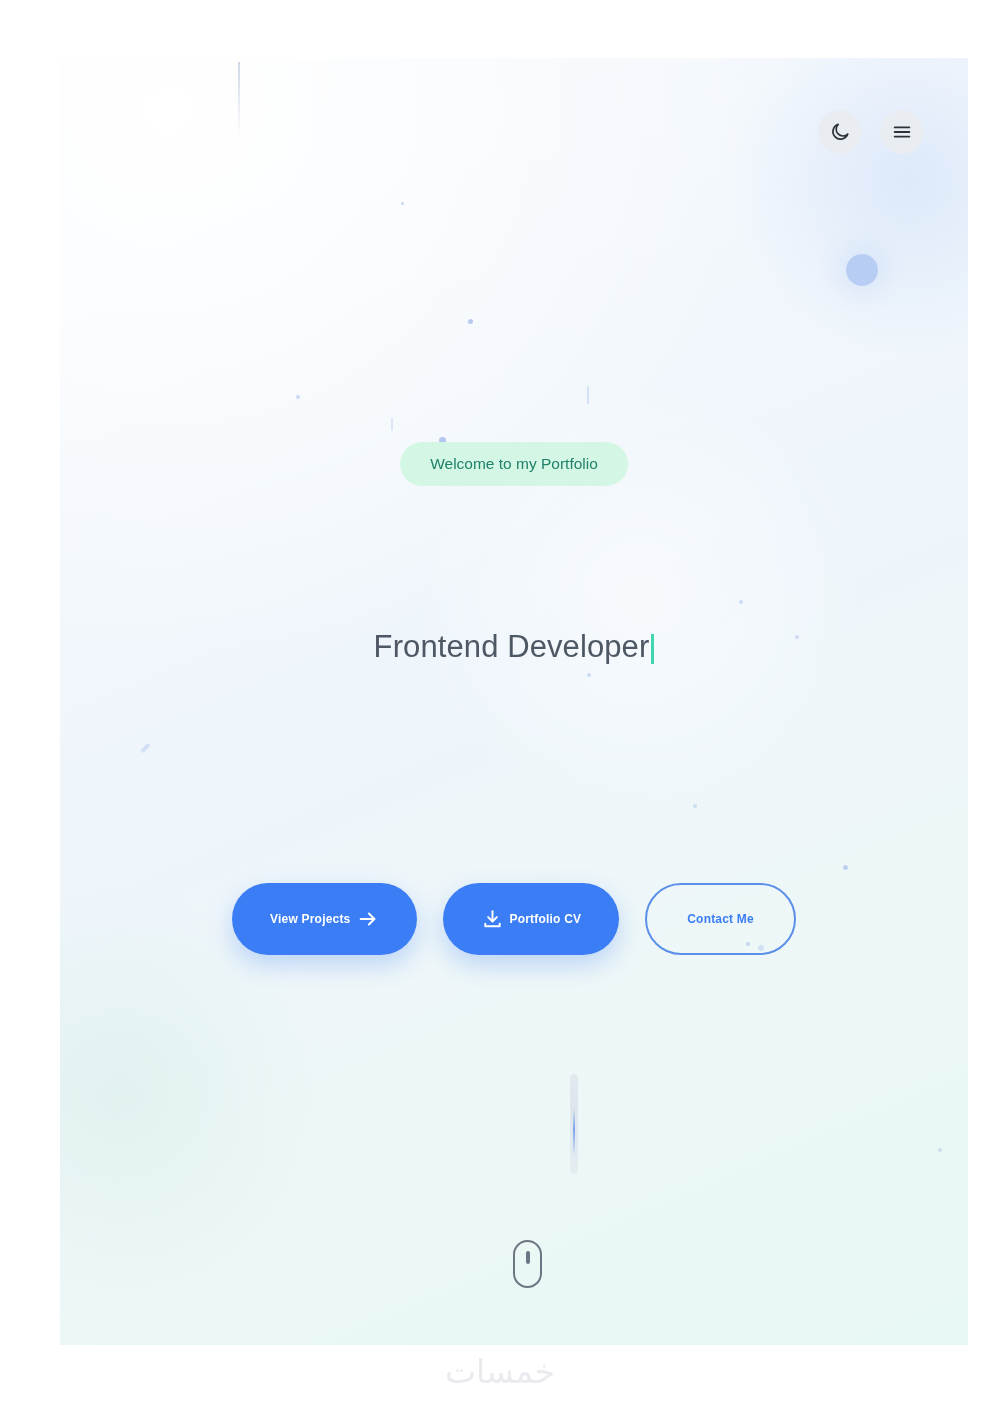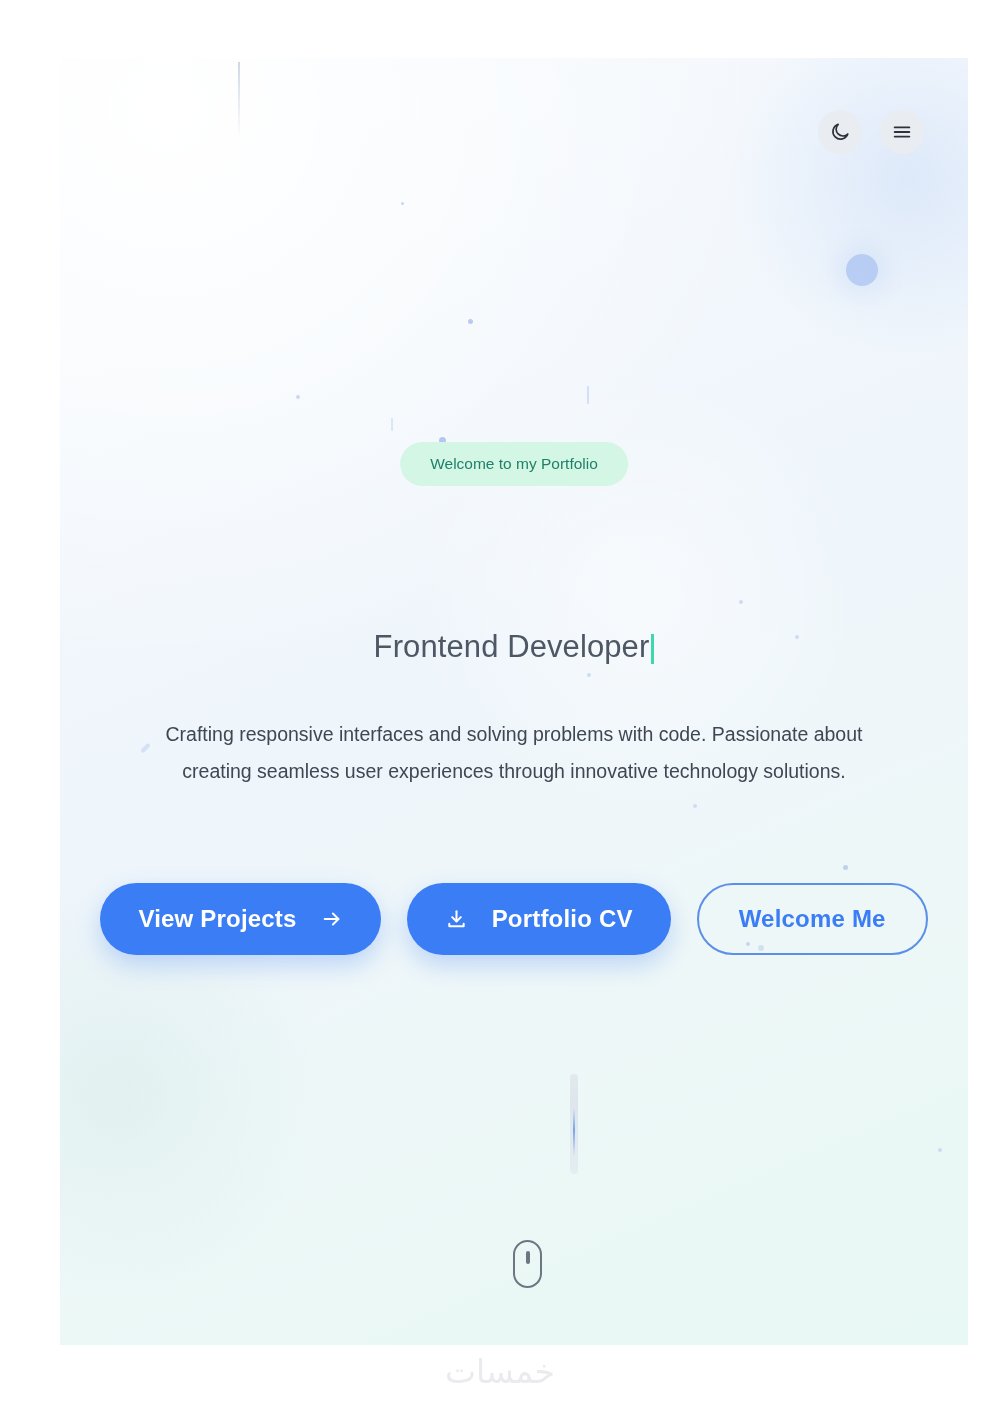--- a/index.html
+++ b/index.html
@@ -187,27 +187,27 @@
     display: flex;
     justify-content: center;
     align-items: center;
     gap: 26px;
   }
 
   .btn {
     border: none;
     border-radius: 999px;
     font-family: "Liberation Sans", sans-serif;
-    font-size: 24px;
+    font-size: 12px;
     font-weight: bold;
     letter-spacing: .2px;
     display: inline-flex;
     align-items: center;
     justify-content: center;
-    gap: 24px;
+    gap: 6px;
     cursor: pointer;
     white-space: nowrap;
   }
   .btn-primary {
     background: #3b7df4;
     color: #ffffff;
     height: 72px;
     padding: 0 38px;
     box-shadow: 0 10px 24px rgba(59,125,244,.28);
   }
@@ -324,21 +324,20 @@
 
     <div id="hero">
 
       <div id="hero-title-row">
         <span id="hero-title">Frontend Developer</span>
         <span id="type-caret"></span>
       </div>
 
       <div id="welcome-badge">Welcome to my Portfolio</div>
 
-      <p id="hero-desc">Crafting responsive interfaces and solving problems with code. Passionate about creating seamless user experiences through innovative technology solutions.</p>
 
       <div id="cta-row">
 
         <button class="btn btn-primary">
           <span>View Projects</span>
           <svg width="22" height="22" viewBox="0 0 24 24" fill="none" stroke="#ffffff" stroke-width="2.1" stroke-linecap="round" stroke-linejoin="round">
             <line x1="4" y1="12" x2="19" y2="12"></line>
             <polyline points="13,6 19,12 13,18"></polyline>
           </svg>
         </button>
@@ -346,21 +345,21 @@
         <button class="btn btn-primary">
           <svg width="23" height="23" viewBox="0 0 24 24" fill="none" stroke="#ffffff" stroke-width="2.1" stroke-linecap="round" stroke-linejoin="round">
             <path d="M12 3.5 v10"></path>
             <polyline points="7.5,9.5 12,14 16.5,9.5"></polyline>
             <path d="M4.5 16.5 v2.5 h15 v-2.5"></path>
           </svg>
           <span>Portfolio CV</span>
         </button>
 
         <button class="btn btn-outline">
-          <span>Welcome Me</span>
+          <span>Contact Me</span>
         </button>
       </div>
 
       <div id="scroll-line"></div>
 
       <div id="scroll-mouse">
         <div id="scroll-wheel"></div>
       </div>
     </div>
   </div>

